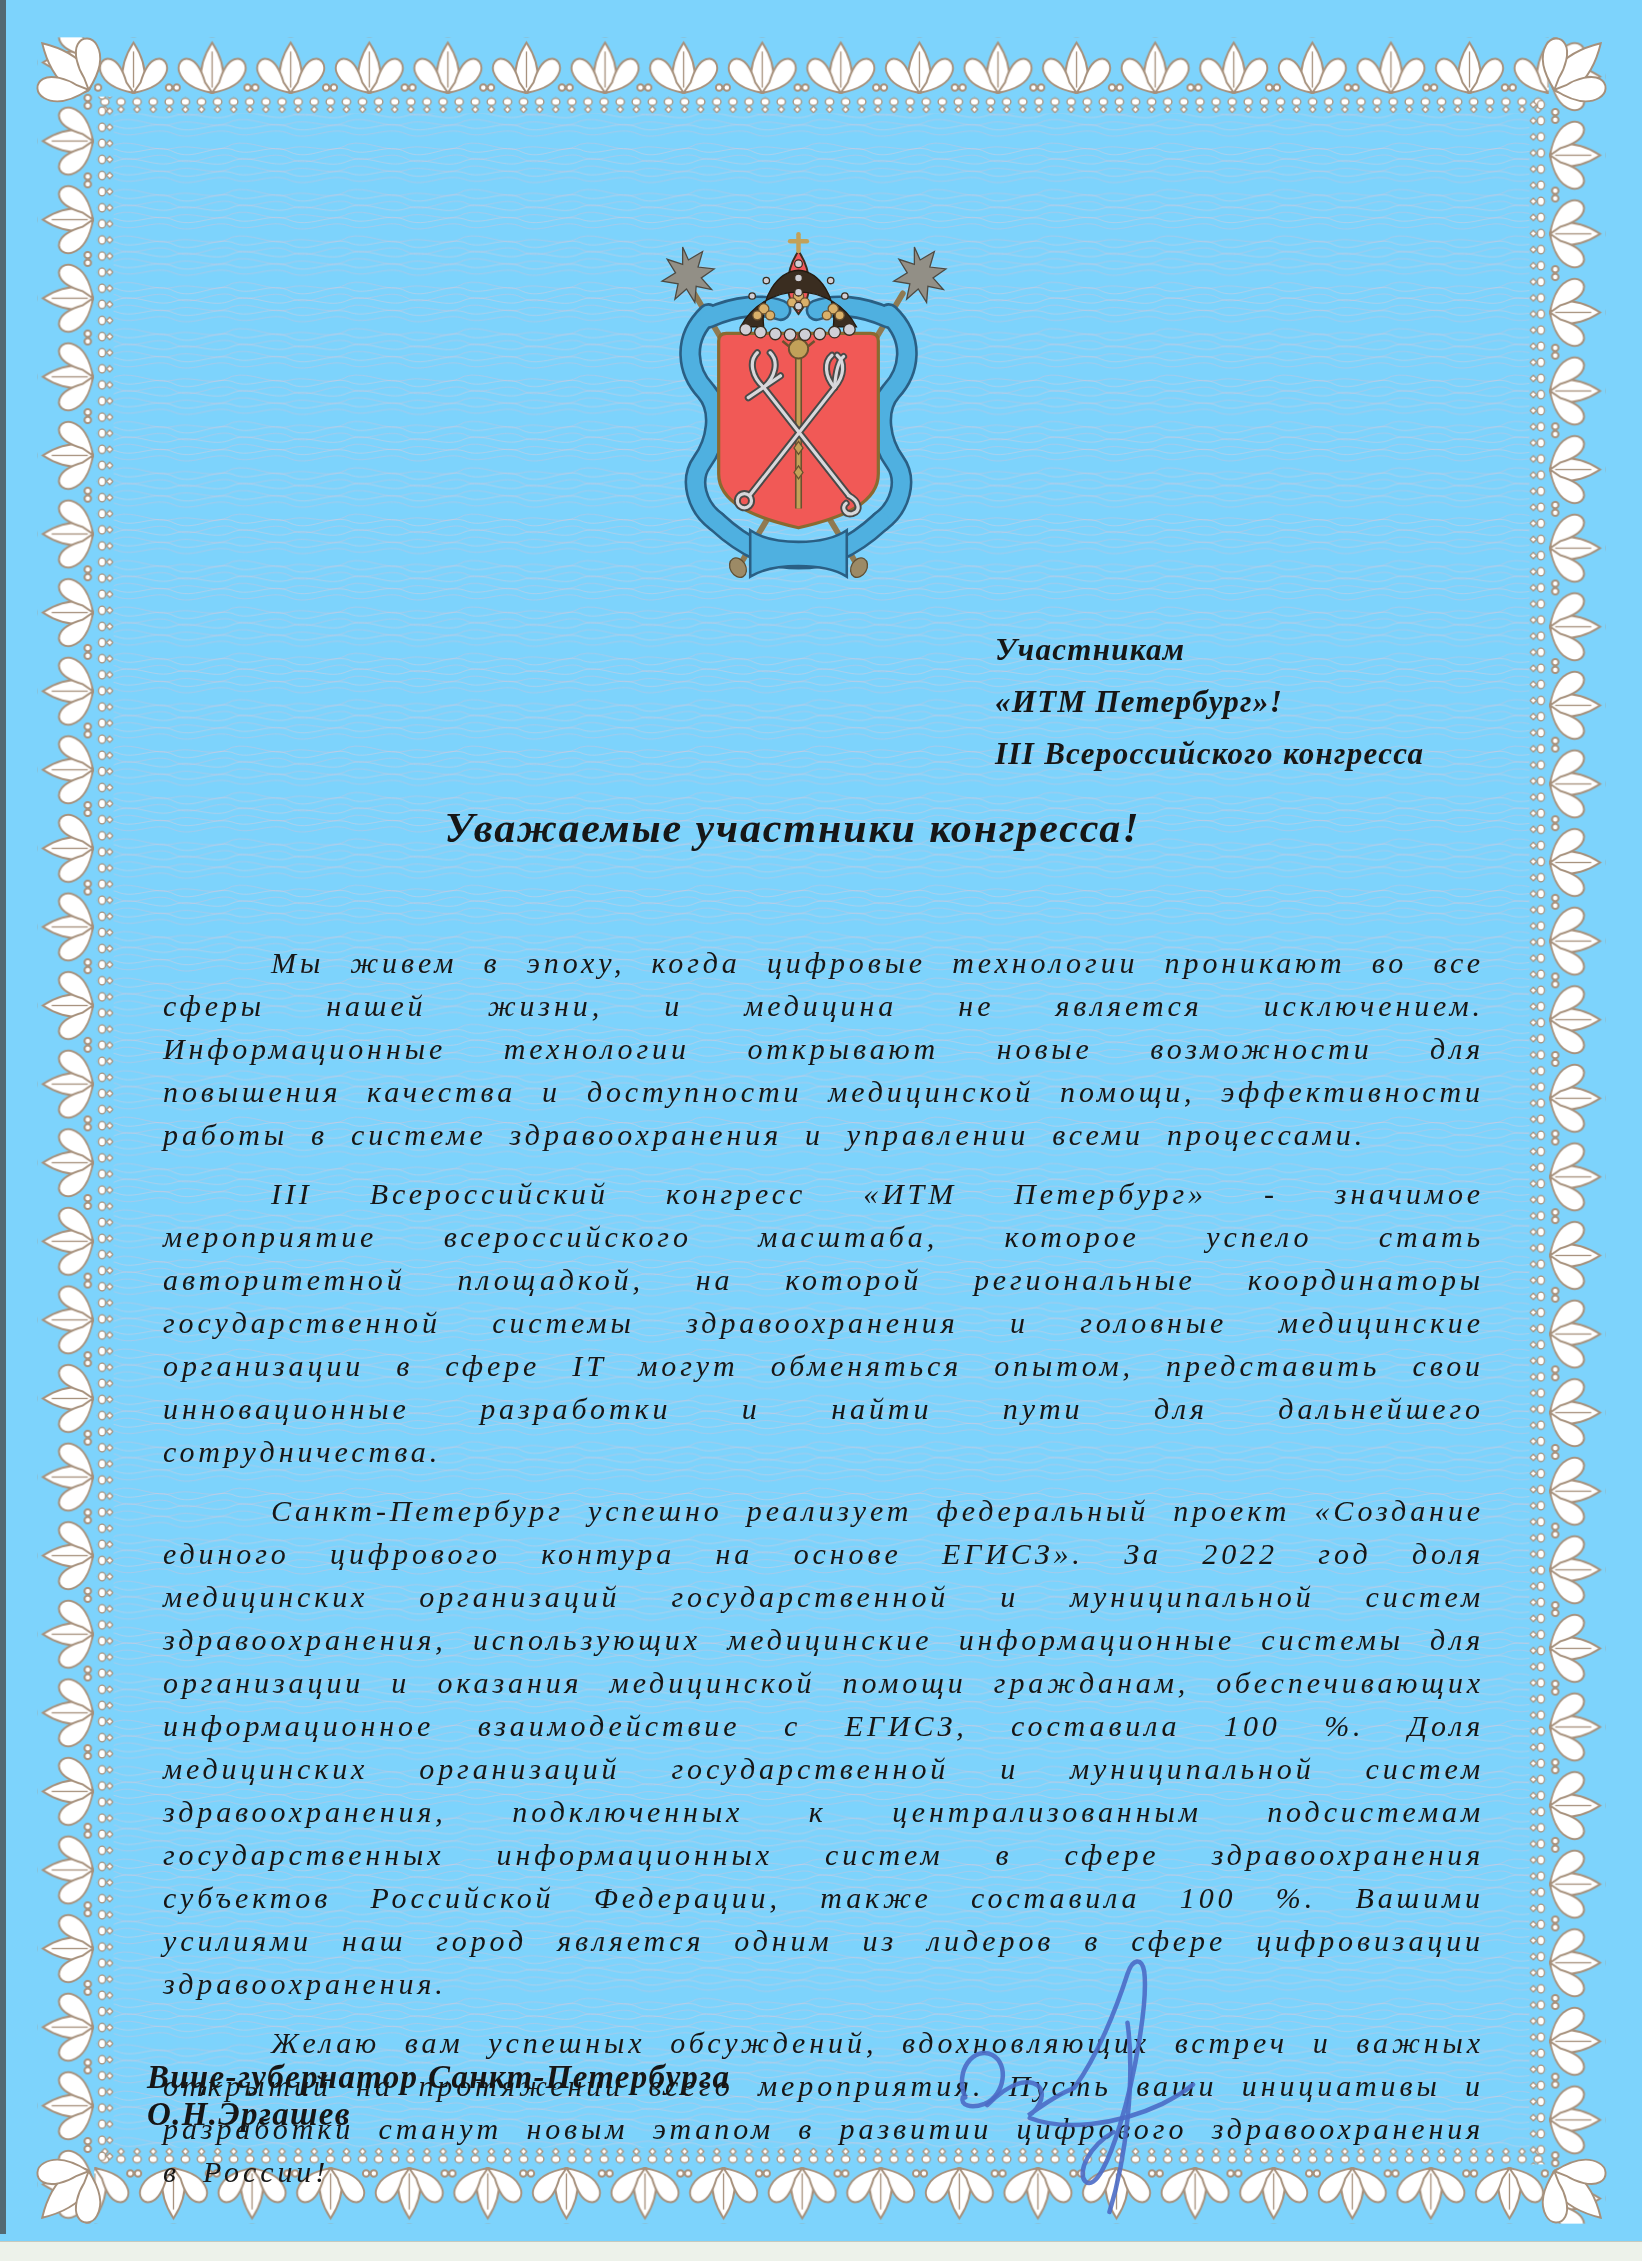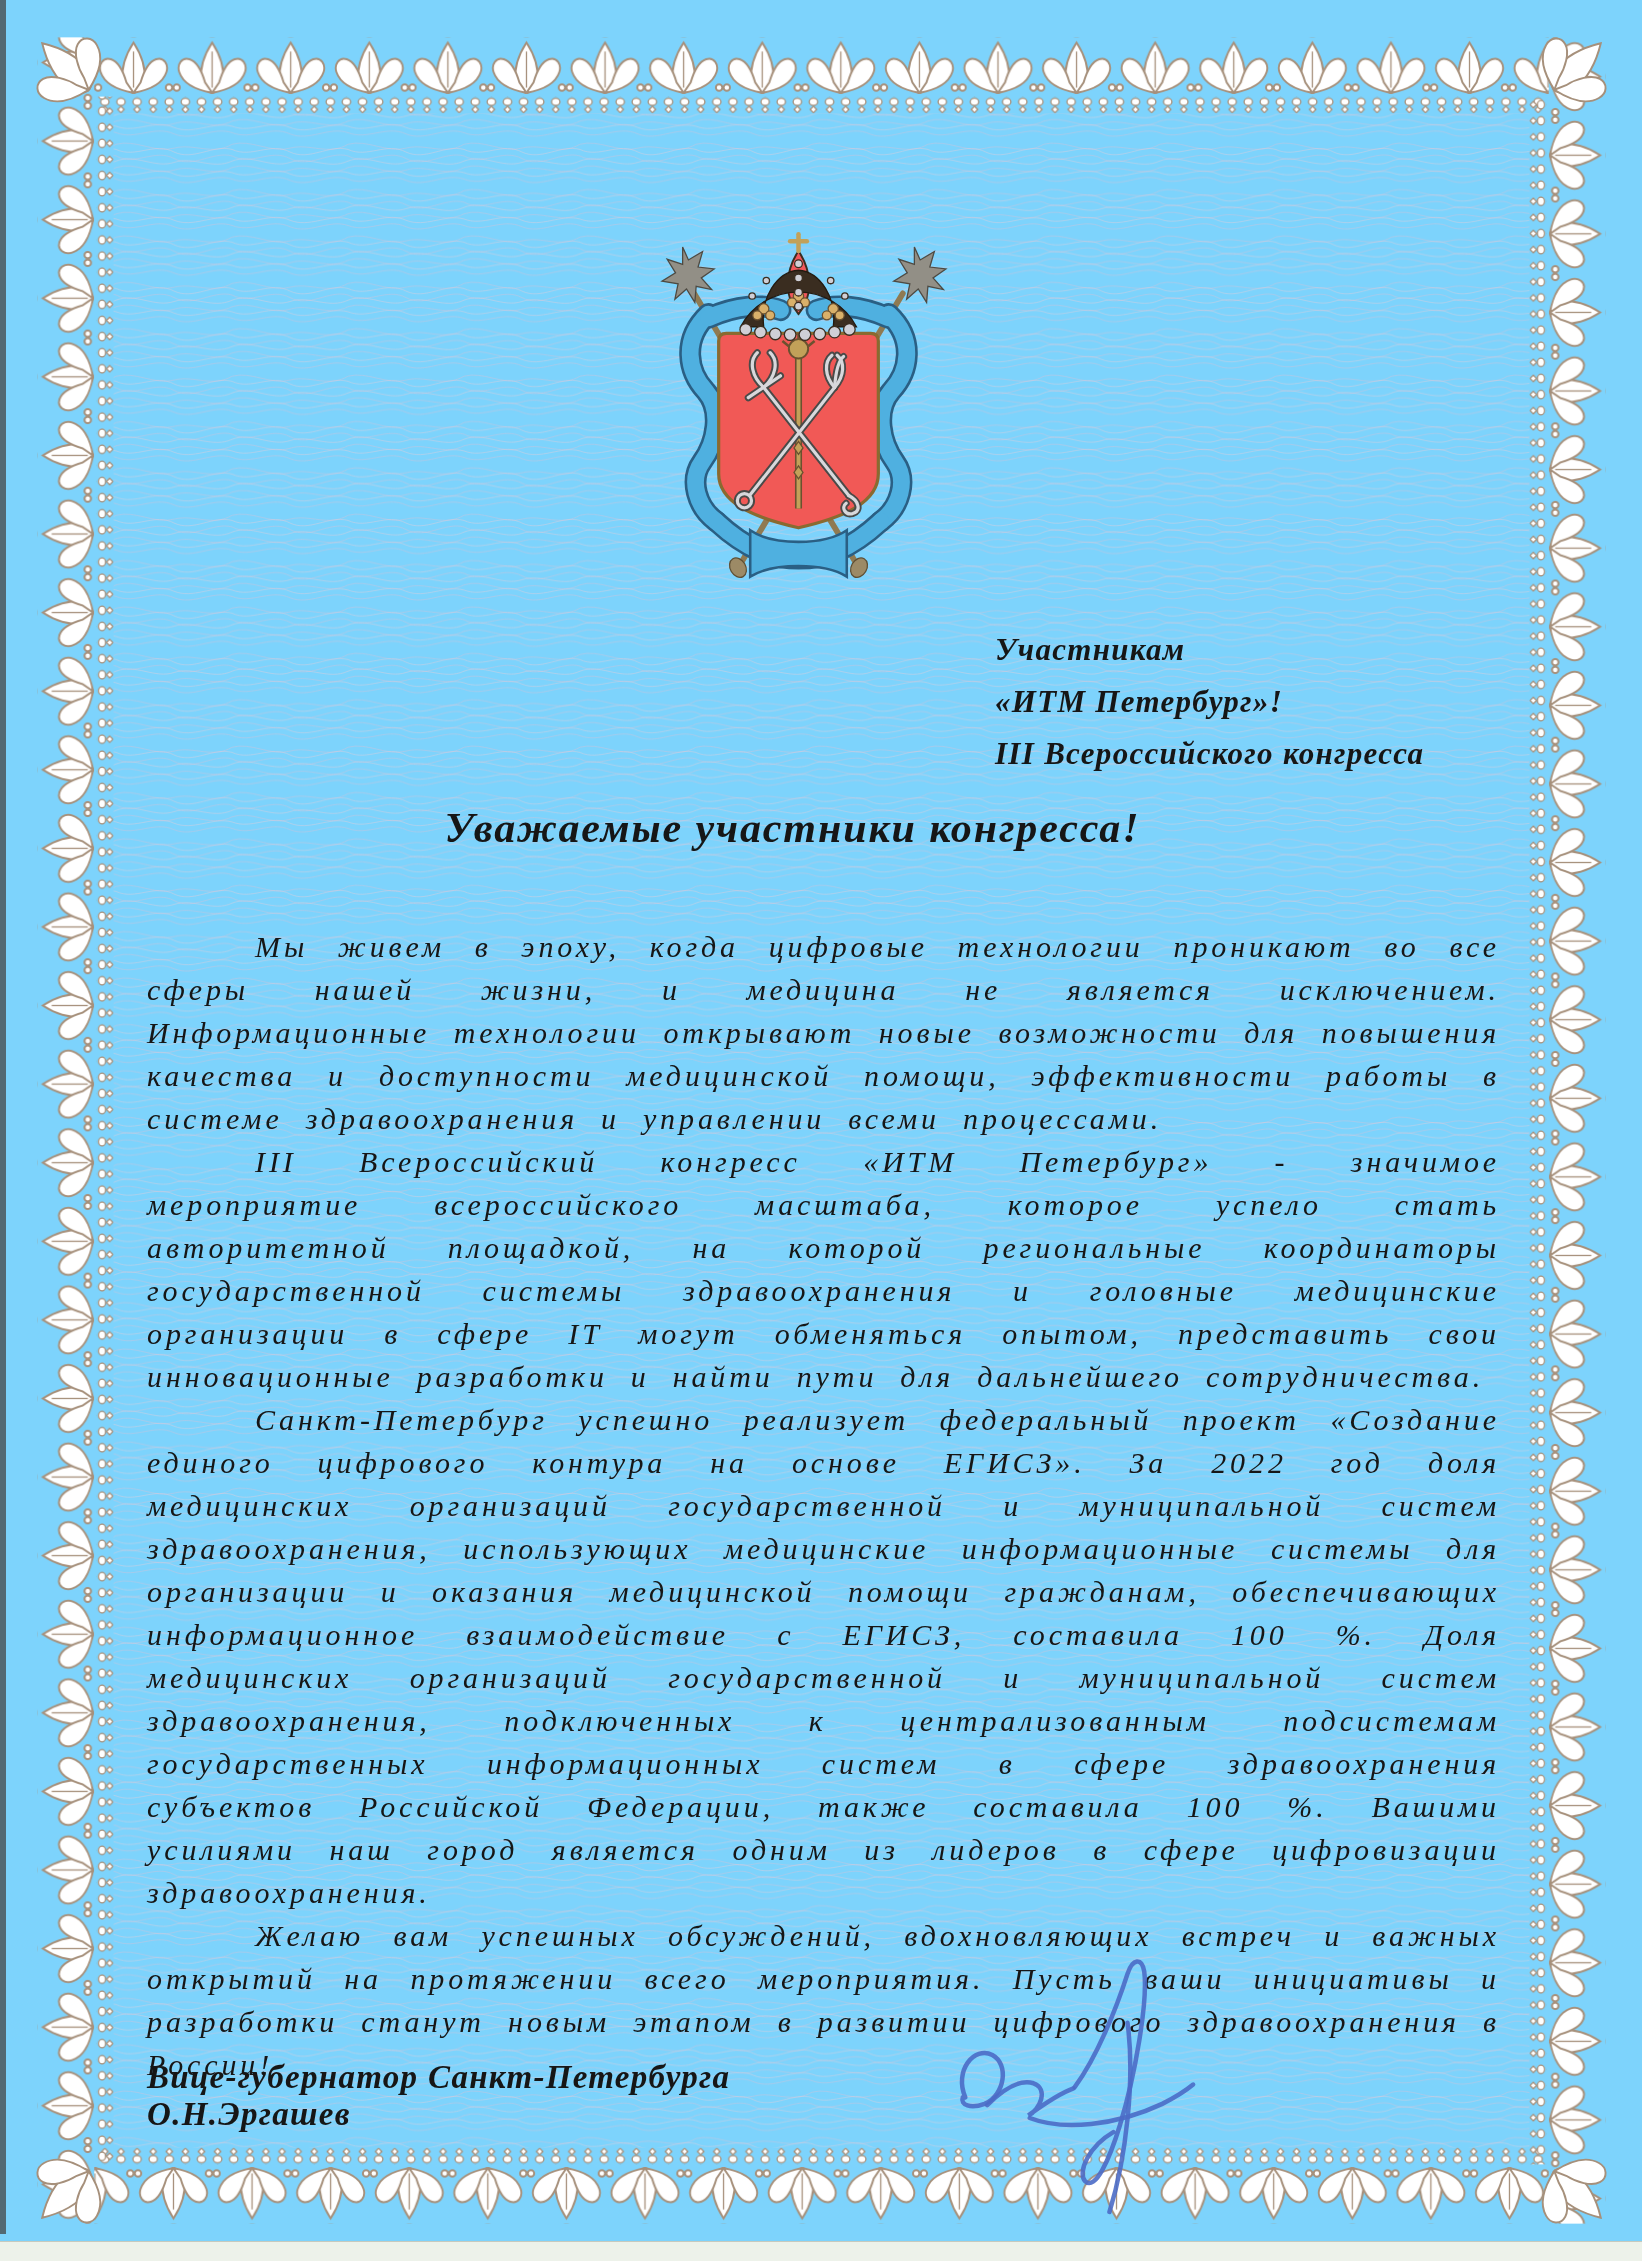--- a/index.html
+++ b/index.html
@@ -21,21 +21,21 @@
   .salutation{
     position:absolute;left:116px;top:804px;width:1353px;z-index:3;
     text-align:center;font-style:italic;font-weight:bold;font-size:42px;
     letter-spacing:1.9px;
   }
   .bodytext{
     position:absolute;left:147px;top:925px;width:1353px;z-index:3;
     font-style:italic;font-size:30px;line-height:43px;
     letter-spacing:3.9px;word-spacing:11.6px;text-align:justify;
   }
-  .bodytext p{margin:0;padding:0;text-indent:108px;}
+  .bodytext p{margin:16px;padding:0;text-indent:108px;}
   .sign-row{
     position:absolute;left:147px;top:2059px;width:1353px;z-index:3;
     display:flex;justify-content:space-between;align-items:baseline;
     font-style:italic;font-weight:bold;font-size:33px;letter-spacing:1.3px;
     white-space:nowrap;
     flex-direction:column;
   }
   .signature-svg{position:absolute;left:915px;top:1952px;width:322px;height:296px;z-index:4;}
   .scan-edge-left{
     position:absolute;left:0;top:0;width:5.8px;height:2234px;

